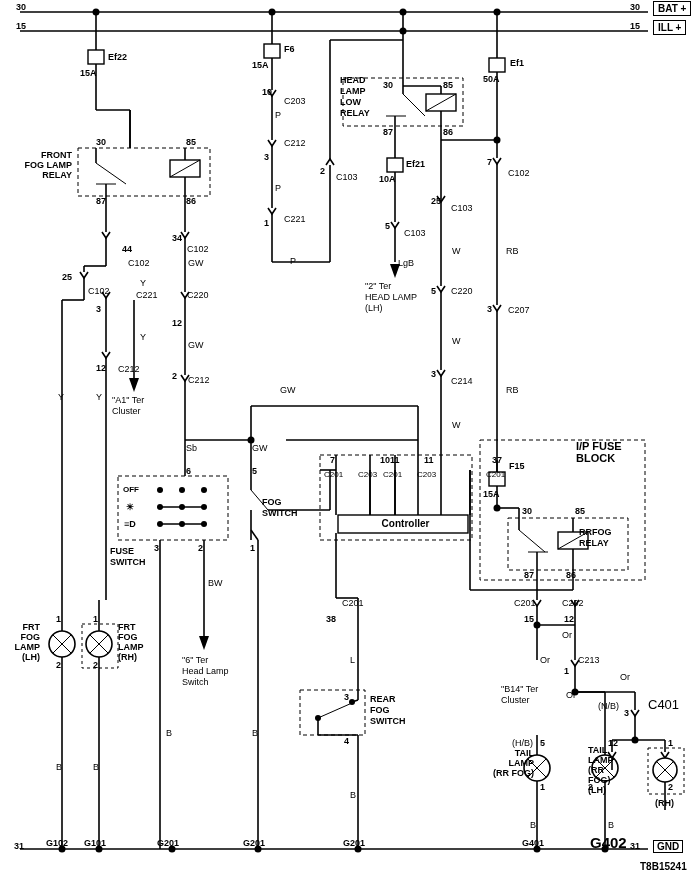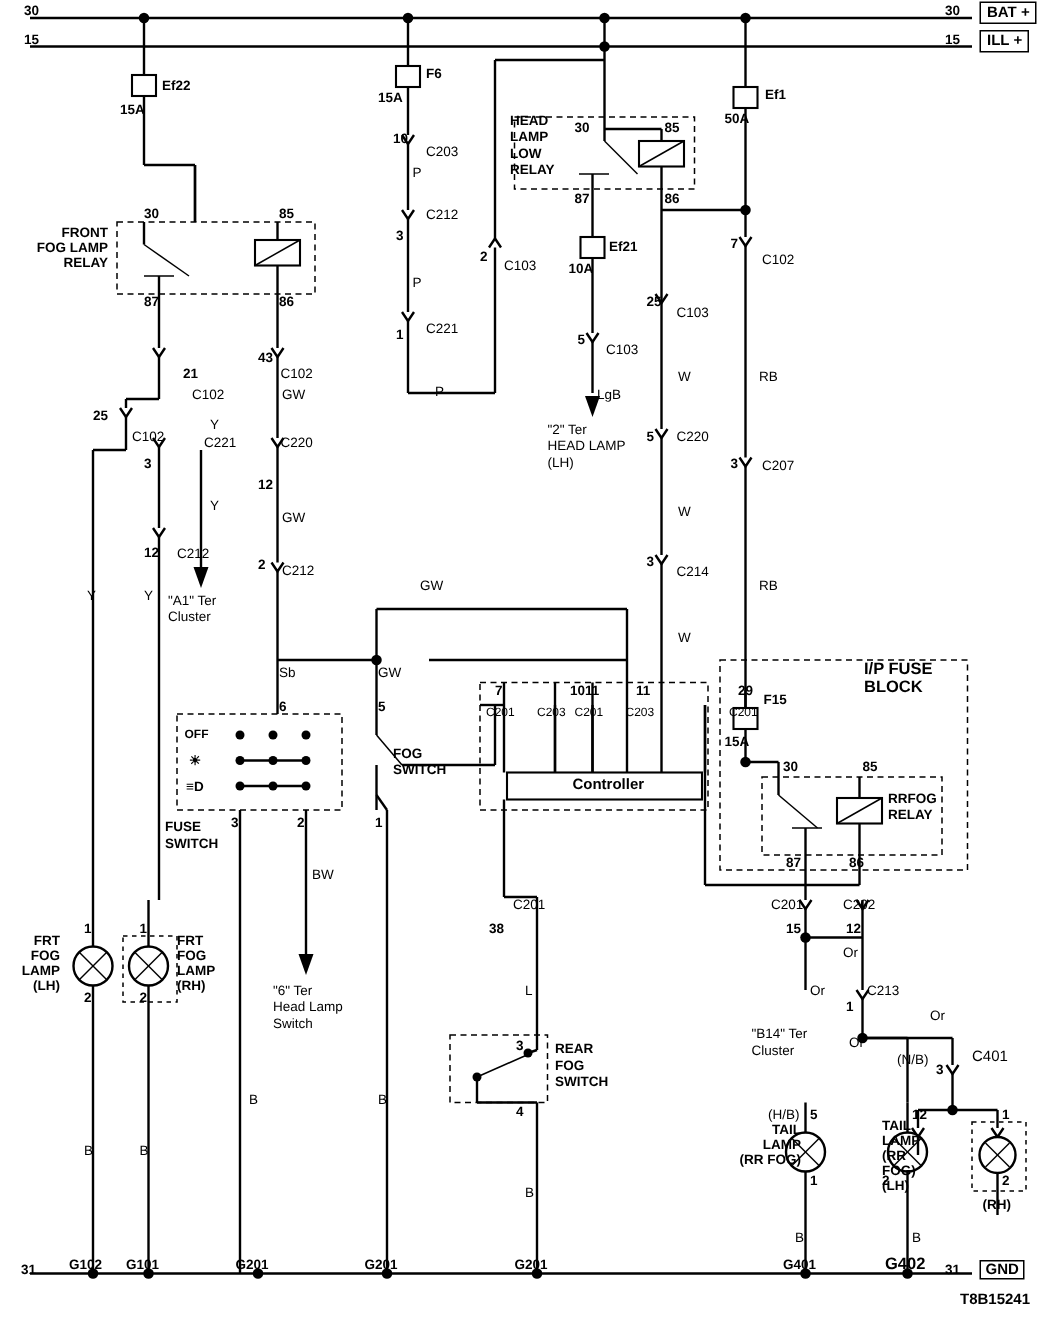--- a/index.html
+++ b/index.html
@@ -322,21 +322,21 @@
 
   <div class="lbl" style="left:340px;top:75px;width:34px;line-height:11px">HEAD
 LAMP
 LOW
 RELAY</div>
   <div class="lbl" style="left:383px;top:80px">30</div>
   <div class="lbl" style="left:443px;top:80px">85</div>
   <div class="lbl" style="left:383px;top:127px">87</div>
   <div class="lbl" style="left:443px;top:127px">86</div>
 
-  <div class="lbl" style="left:592px;top:527px;width:48px;line-height:11px">RRFOG
+  <div class="lbl" style="left:579px;top:527px;width:48px;line-height:11px">RRFOG
 RELAY</div>
   <div class="lbl" style="left:522px;top:506px">30</div>
   <div class="lbl" style="left:575px;top:506px">85</div>
   <div class="lbl" style="left:524px;top:570px">87</div>
   <div class="lbl" style="left:566px;top:570px">86</div>
 
   <div class="lbl" style="left:576px;top:440px;line-height:12px;font-size:11px">I/P FUSE
 BLOCK</div>
   <div class="lbl c" style="left:338px;top:519px;width:135px;font-size:10px">Controller</div>
   <div class="lbl" style="left:110px;top:546px;line-height:11px">FUSE
@@ -396,23 +396,23 @@
 
   <div class="lbl" style="left:262px;top:87px">10</div>
   <div class="lbl n" style="left:284px;top:96px">C203</div>
   <div class="lbl" style="left:264px;top:152px">3</div>
   <div class="lbl n" style="left:284px;top:138px">C212</div>
   <div class="lbl" style="left:264px;top:218px">1</div>
   <div class="lbl n" style="left:284px;top:214px">C221</div>
   <div class="lbl" style="left:320px;top:166px">2</div>
   <div class="lbl n" style="left:336px;top:172px">C103</div>
 
-  <div class="lbl" style="left:122px;top:244px">21</div>
+  <div class="lbl" style="left:122px;top:244px">44</div>
   <div class="lbl n" style="left:128px;top:258px">C102</div>
-  <div class="lbl" style="left:172px;top:233px">43</div>
+  <div class="lbl" style="left:172px;top:233px">34</div>
   <div class="lbl n" style="left:187px;top:244px">C102</div>
   <div class="lbl" style="left:62px;top:272px">25</div>
   <div class="lbl n" style="left:88px;top:286px">C102</div>
   <div class="lbl" style="left:96px;top:304px">3</div>
   <div class="lbl n" style="left:136px;top:290px">C221</div>
   <div class="lbl" style="left:172px;top:318px">12</div>
   <div class="lbl n" style="left:187px;top:290px">C220</div>
   <div class="lbl" style="left:96px;top:363px">12</div>
   <div class="lbl n" style="left:118px;top:364px">C212</div>
   <div class="lbl" style="left:172px;top:371px">2</div>
@@ -433,33 +433,33 @@
   <div class="lbl n" style="left:508px;top:305px">C207</div>
 
   <div class="lbl" style="left:330px;top:455px">7</div>
   <div class="lbl n" style="left:324px;top:470px;font-size:8px">C201</div>
   <div class="lbl" style="left:380px;top:455px">10</div>
   <div class="lbl n" style="left:358px;top:470px;font-size:8px">C203</div>
   <div class="lbl" style="left:390px;top:455px">11</div>
   <div class="lbl n" style="left:383px;top:470px;font-size:8px">C201</div>
   <div class="lbl" style="left:424px;top:455px">11</div>
   <div class="lbl n" style="left:417px;top:470px;font-size:8px">C203</div>
-  <div class="lbl" style="left:492px;top:455px">29</div>
+  <div class="lbl" style="left:492px;top:455px">37</div>
   <div class="lbl n" style="left:486px;top:470px;font-size:8px">C201</div>
 
   <div class="lbl n" style="left:342px;top:598px;font-size:9px">C201</div>
   <div class="lbl" style="left:326px;top:614px">38</div>
 
   <div class="lbl n" style="left:514px;top:598px;font-size:9px">C201</div>
   <div class="lbl" style="left:524px;top:614px">15</div>
   <div class="lbl n" style="left:562px;top:598px;font-size:9px">C202</div>
   <div class="lbl" style="left:564px;top:614px">12</div>
   <div class="lbl n" style="left:578px;top:655px;font-size:9px">C213</div>
   <div class="lbl" style="left:564px;top:666px">1</div>
-  <div class="lbl n" style="left:648px;top:700px;font-size:10px">C401</div>
+  <div class="lbl n" style="left:648px;top:700px;font-size:13px">C401</div>
   <div class="lbl" style="left:624px;top:708px">3</div>
 
   <div class="lbl" style="left:344px;top:692px">3</div>
   <div class="lbl" style="left:344px;top:736px">4</div>
 
   <div class="lbl" style="left:186px;top:466px">6</div>
   <div class="lbl" style="left:252px;top:466px">5</div>
   <div class="lbl" style="left:154px;top:543px">3</div>
   <div class="lbl" style="left:198px;top:543px">2</div>
   <div class="lbl" style="left:250px;top:543px">1</div>
@@ -498,16 +498,16 @@
 
   <div class="lbl n" style="left:598px;top:701px">(N/B)</div>
   <div class="lbl n" style="left:512px;top:738px">(H/B)</div>
 
   <div class="lbl" style="left:46px;top:838px;font-size:9px">G102</div>
   <div class="lbl" style="left:84px;top:838px;font-size:9px">G101</div>
   <div class="lbl" style="left:157px;top:838px;font-size:9px">G201</div>
   <div class="lbl" style="left:243px;top:838px;font-size:9px">G201</div>
   <div class="lbl" style="left:343px;top:838px;font-size:9px">G201</div>
   <div class="lbl" style="left:522px;top:838px;font-size:9px">G401</div>
-  <div class="lbl" style="left:590px;top:838px;font-size:11px">G402</div>
+  <div class="lbl" style="left:590px;top:838px;font-size:15px">G402</div>
 
   <div class="lbl" style="left:640px;top:862px;font-size:10px">T8B15241</div>
 </div>
 
 </body></html>

